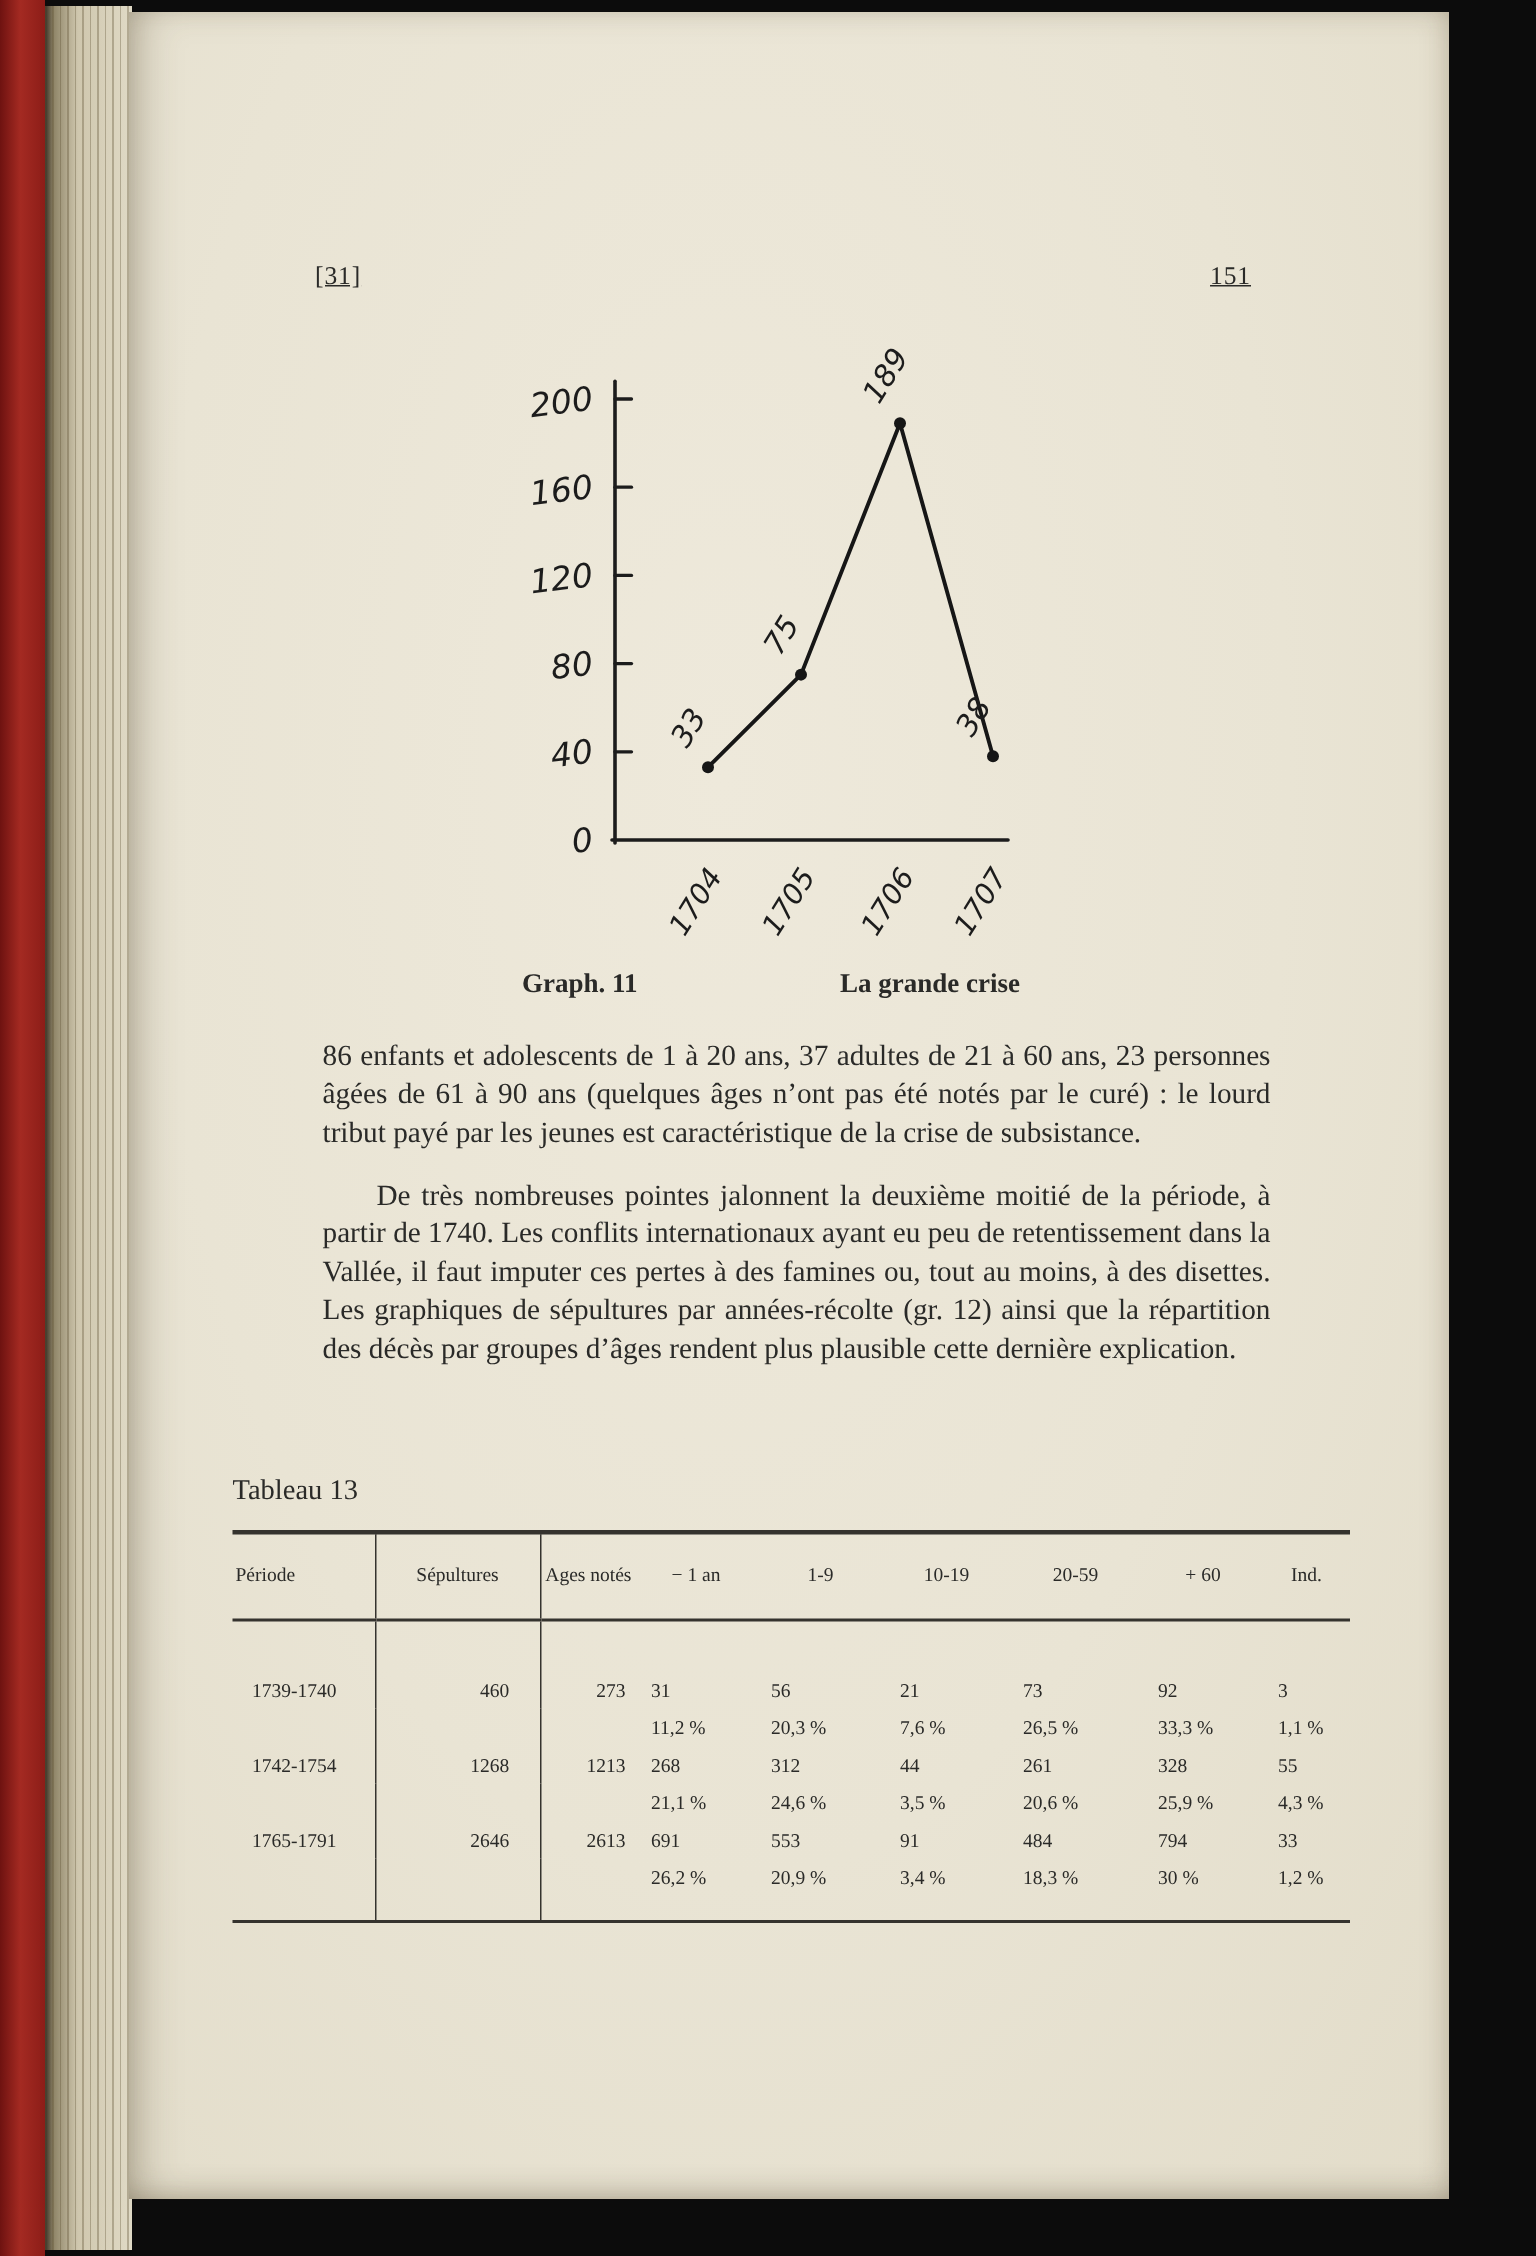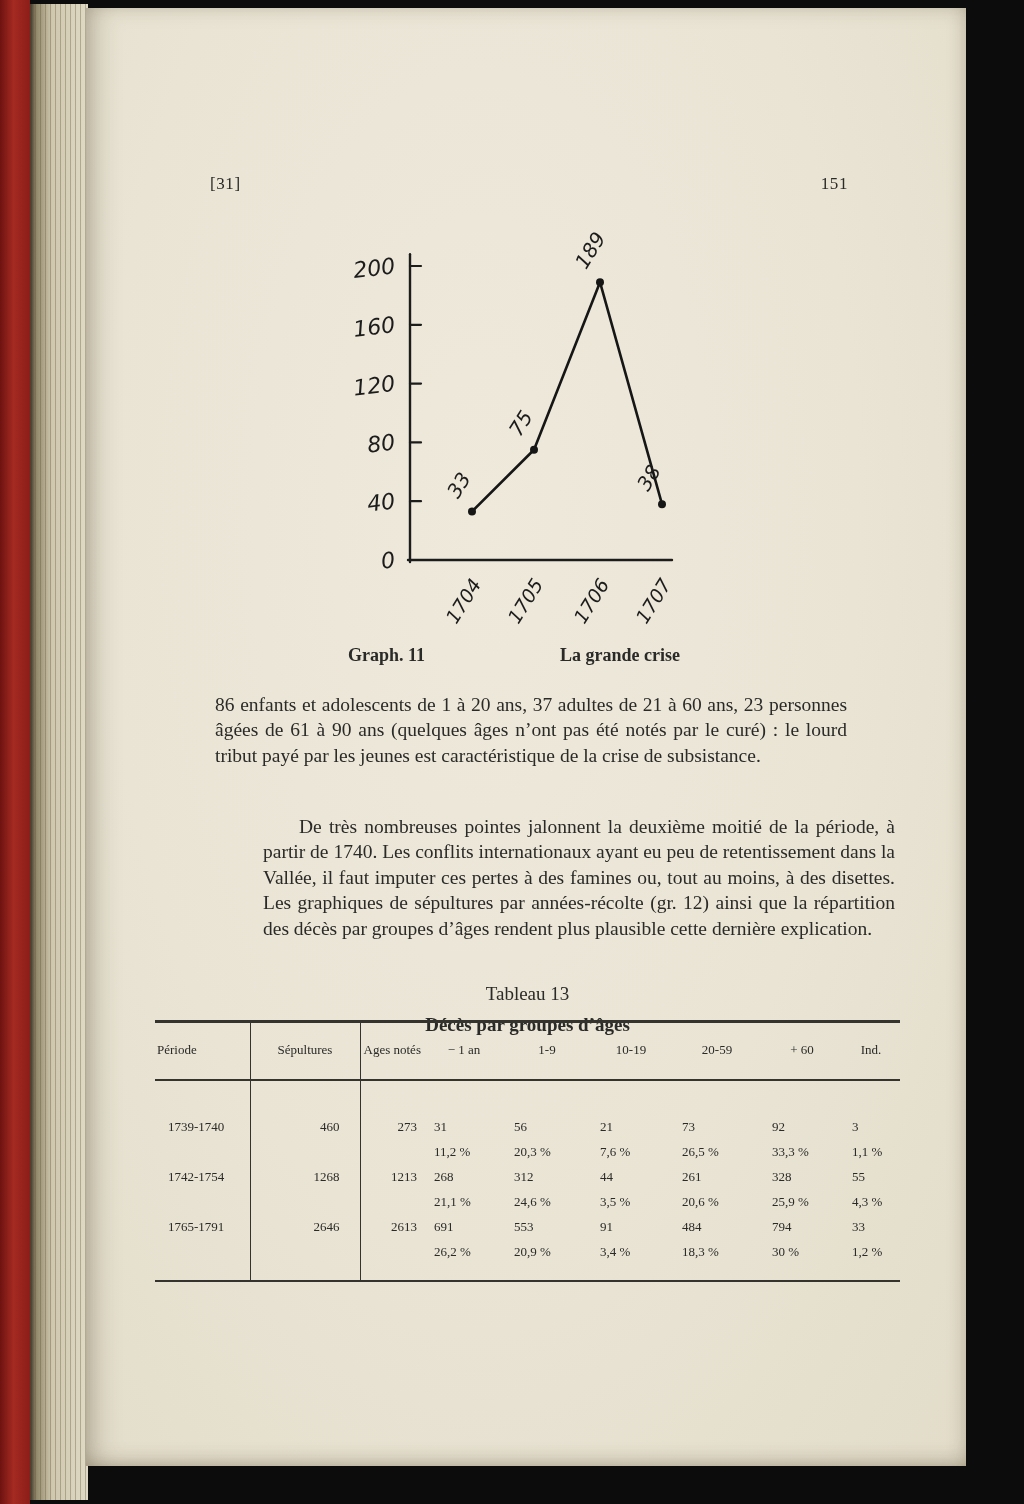--- a/index.html
+++ b/index.html
@@ -21,45 +21,45 @@
       linear-gradient(90deg,#3a3226 0%,#8f8568 10%,#cfc7ae 38%,#e0dac6 100%);
   }
   .paper {
     position:absolute; left:86px; top:8px; width:880px; height:1458px;
     background:radial-gradient(ellipse at 45% 35%, #eee9db 0%, #e9e4d4 55%, #e2dcc9 100%);
     box-shadow: inset 16px 0 30px -12px rgba(80,65,40,0.38),
                 inset -8px 0 20px -8px rgba(80,65,40,0.22),
                 inset 0 -10px 24px -12px rgba(80,65,40,0.30);
   }
   .page-header {
-    position:absolute; left:124px; right:118px; top:166px;
+    position:absolute; left:124px; right:132px; top:166px;
     display:flex; align-items:flex-start; justify-content:space-between;
-    font-size:17px; letter-spacing:0.6px; color:#2a2a28;
+    font-size:17px; letter-spacing:0.6px; color:#2a2a28;text-decoration:underline;
   }
   .page-header sup { font-size:11px; vertical-align:super; }
   .graph-svg { position:absolute; left:238px; top:222px; width:420px; height:412px; }
   .graph-svg .axis { stroke:#1c1c1c; stroke-width:2.4; fill:none; stroke-linecap:round; }
   .graph-svg .tick { stroke:#1c1c1c; stroke-width:2.2; fill:none; stroke-linecap:round; }
   .graph-svg .dataline { stroke:#161616; stroke-width:2.6; fill:none; stroke-linejoin:round; }
   .graph-svg .dot { fill:#161616; }
   .graph-svg text.hand {
     font-family:"DejaVu Sans",sans-serif; font-style:italic; fill:#1c1c1c;
   }
   .graph-svg .ylabel { font-size:22px; }
   .graph-svg .plabel { font-size:20px; }
   .graph-svg .xlabel { font-size:19px; }
   .graph-caption-label { position:absolute; left:262px; top:637px; font-size:18px; font-weight:bold; color:#2a2a28; }
   .graph-caption-title { position:absolute; left:474px; top:637px; font-size:18px; font-weight:bold; color:#2a2a28; }
   .para {
     position:absolute; left:129px; width:632px;
     text-align:justify; font-size:19.5px; line-height:25.4px; color:#2a2a28;
   }
   .para-1 { top:684px; }
-  .para-2 { top:806px; text-indent:36px;margin-left:48px; }
-  .table-title { position:absolute; left:69px; top:975px; width:745px; text-align:center; font-size:19px; color:#2a2a28; }
+  .para-2 { top:777px; text-indent:36px; }
+  .table-title { position:absolute; left:69px; top:975px; width:745px; text-align:left; font-size:19px; color:#2a2a28; }
   .table-subtitle { position:absolute; left:69px; top:1006px; width:745px; text-align:center; font-size:19px; font-weight:bold; color:#2a2a28; }
   .mortality-table {
     position:absolute; left:69px; top:1012px; width:745px;
     border-collapse:collapse; table-layout:fixed;
     font-size:13px; color:#2a2a28;
     border-top:3px solid #35332e; border-bottom:2px solid #35332e;
   }
   .mortality-table th {
     font-weight:normal; vertical-align:middle; height:58px;
     border-bottom:2px solid #35332e; padding:6px 2px; line-height:1.15;
@@ -118,21 +118,20 @@
       <text x="348" y="354" class="hand xlabel" text-anchor="end" transform="rotate(-58 348 354)">1707</text>
     </svg>
 
   <div class="graph-caption-label">Graph. 11</div>
   <div class="graph-caption-title">La grande crise</div>
 
   <p class="para para-1">86 enfants et adolescents de 1 à 20 ans, 37 adultes de 21 à 60 ans, 23 personnes âgées de 61 à 90 ans (quelques âges n’ont pas été notés par le curé) : le lourd tribut payé par les jeunes est caractéristique de la crise de subsistance.</p>
   <p class="para para-2">De très nombreuses pointes jalonnent la deuxième moitié de la période, à partir de 1740. Les conflits internationaux ayant eu peu de retentissement dans la Vallée, il faut imputer ces pertes à des famines ou, tout au moins, à des disettes. Les graphiques de sépultures par années-récolte (gr. 12) ainsi que la répartition des décès par groupes d’âges rendent plus plausible cette dernière explication.</p>
 
   <div class="table-title">Tableau 13</div>
-  <div class="table-subtitle">Décès par groupes d’âges</div>
 
   <table class="mortality-table">
     <colgroup>
       <col style="width:95px">
         <col style="width:110px">
         <col style="width:64px">
       <col style="width:80px">
         <col style="width:86px">
         <col style="width:82px">
       <col style="width:90px">

